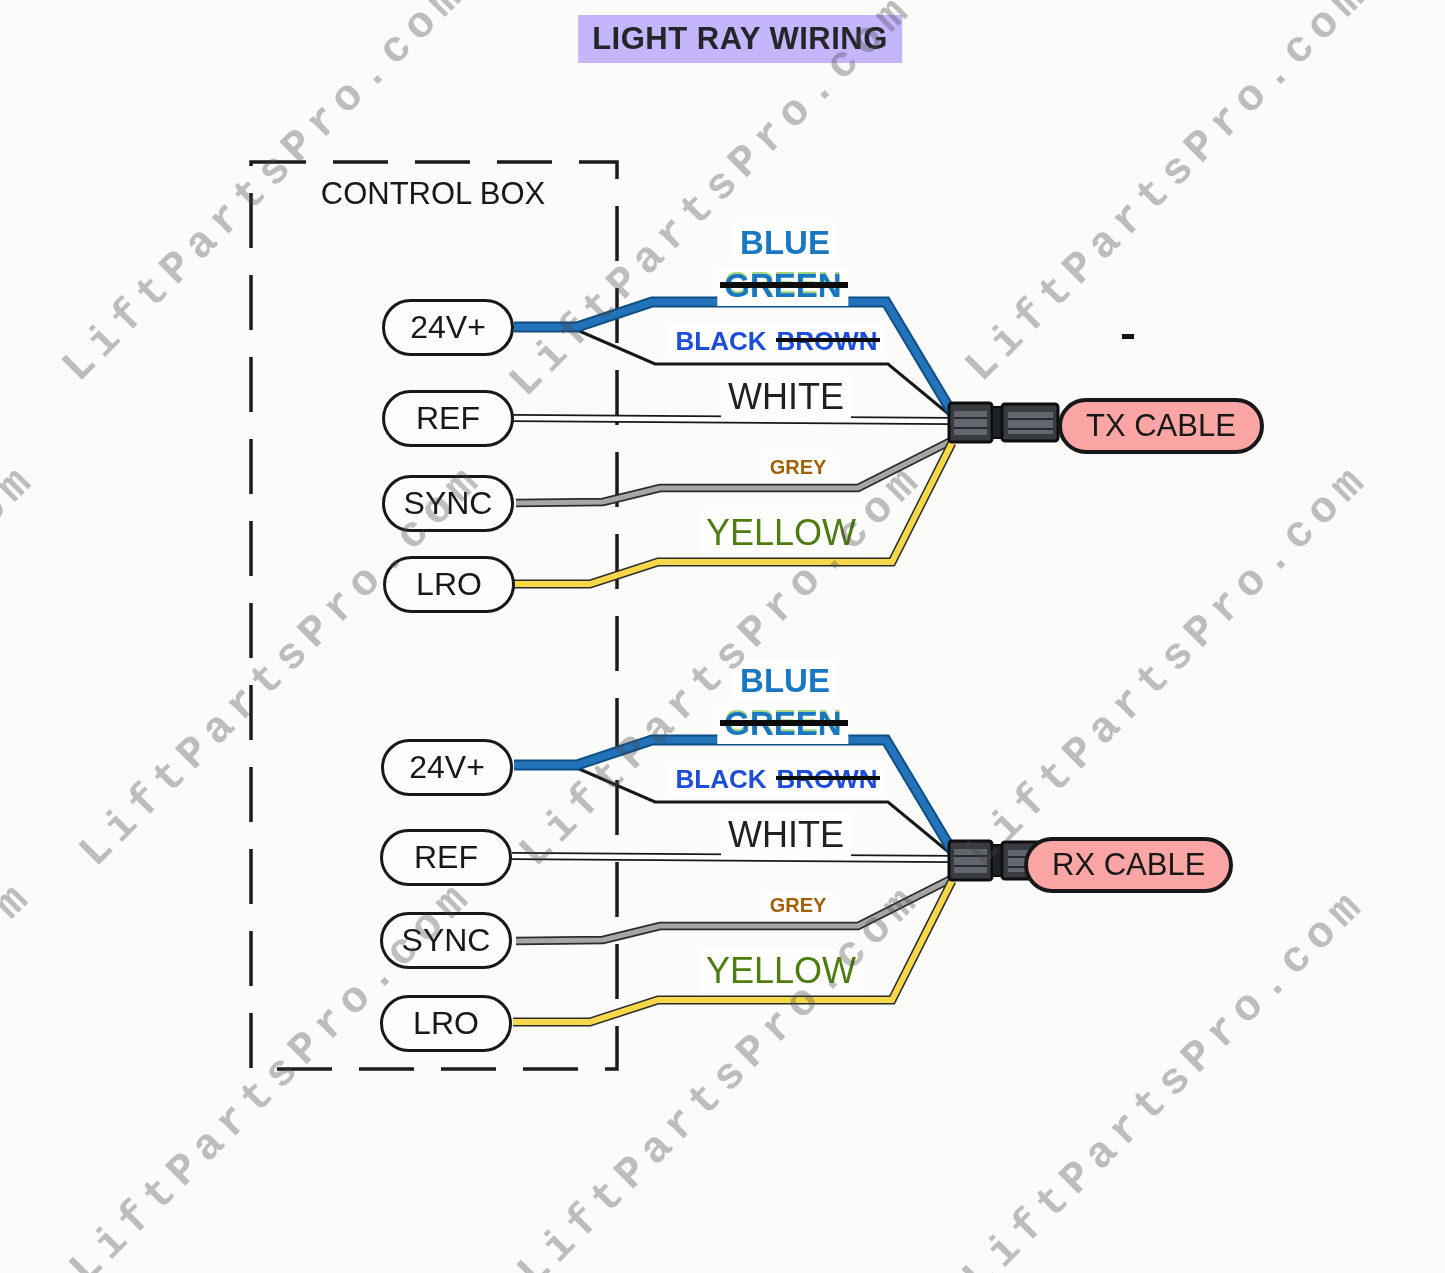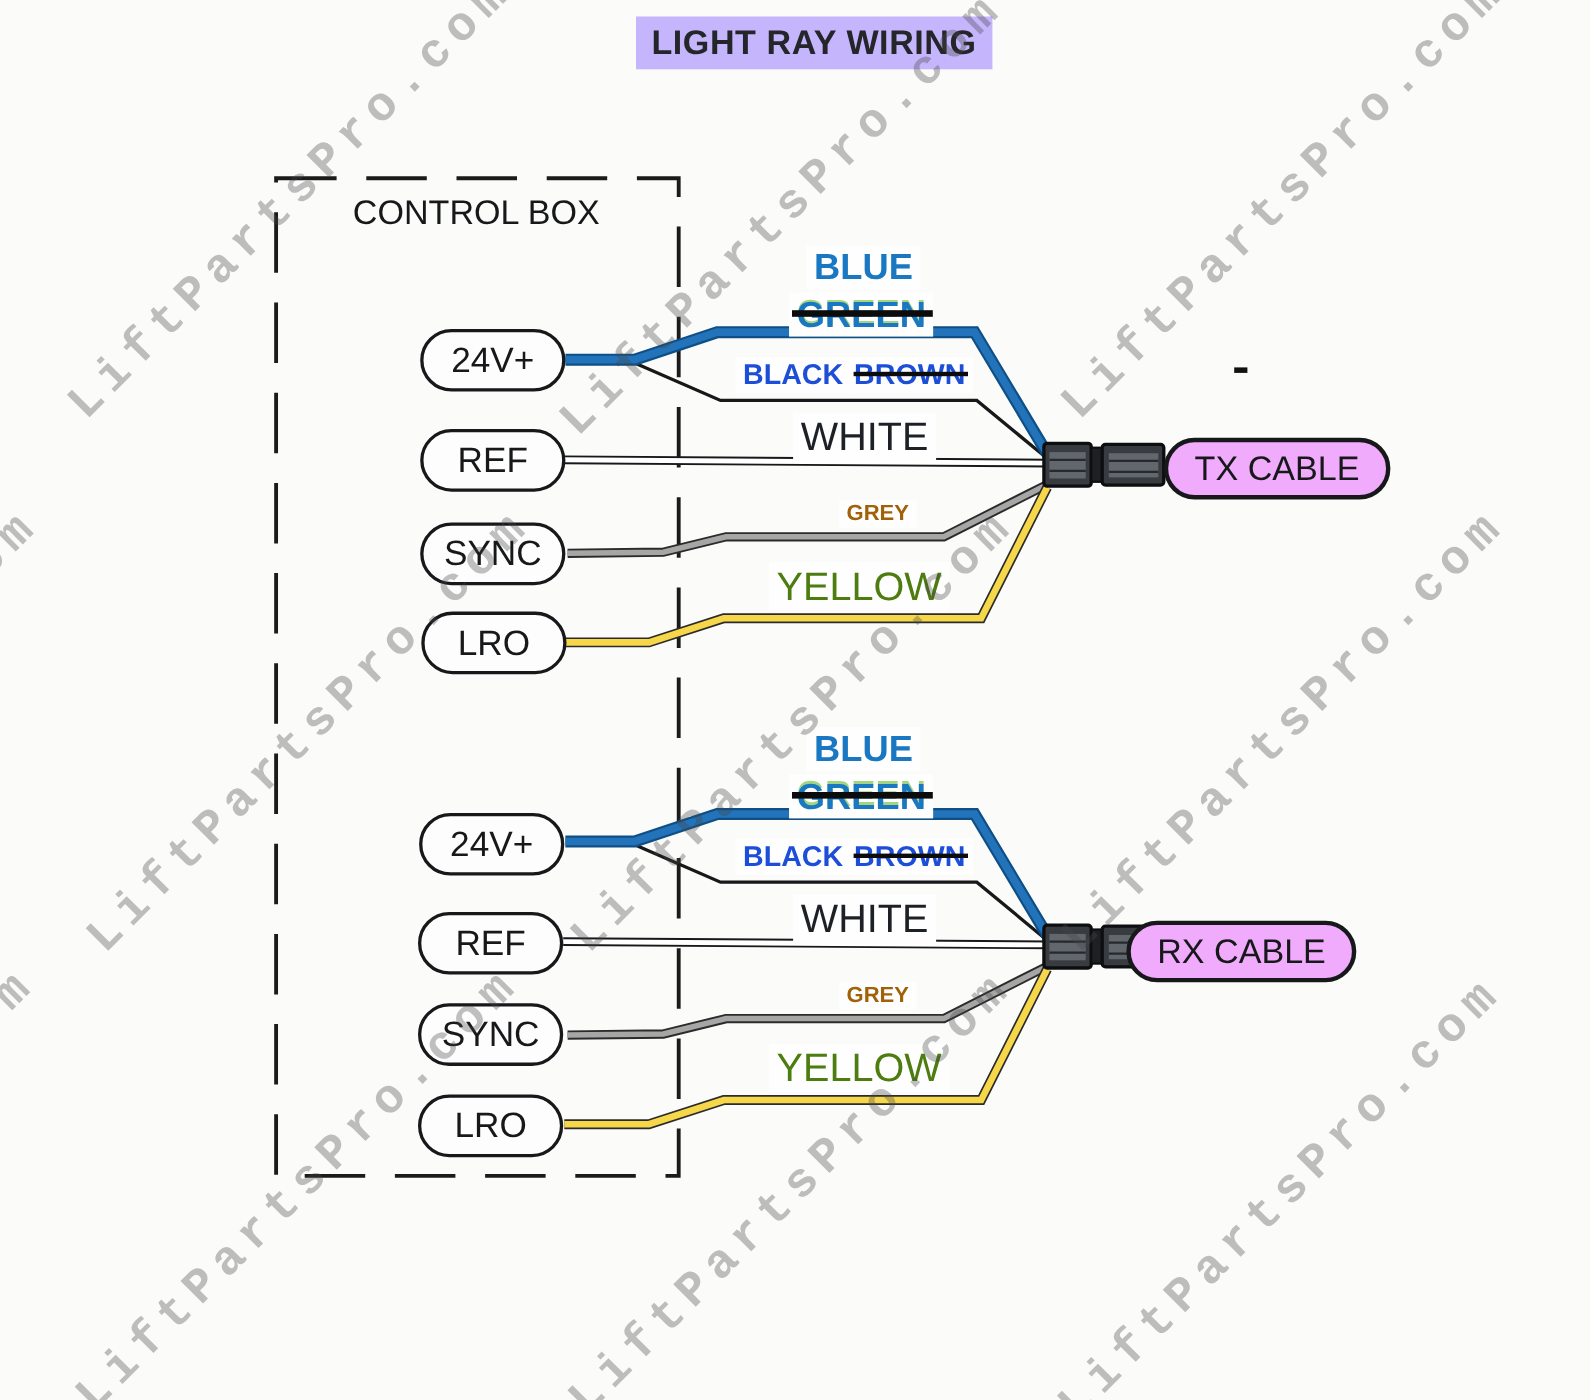--- a/index.html
+++ b/index.html
@@ -20,21 +20,21 @@
   .boxlabel{position:absolute;left:433px;top:172px;transform:translateX(-50%);
             text-align:center;font-size:31px;line-height:44px;color:#17181a;
             white-space:nowrap;z-index:20;}
   
   .term{position:absolute;z-index:30;width:132px;height:57px;box-sizing:border-box;
         border:3px solid #17181a;border-radius:30px;background:#fdfdfd;
         display:flex;align-items:center;justify-content:center;
         font-size:32px;color:#17181a;white-space:nowrap;}
   
   .cable{position:absolute;z-index:30;height:56px;box-sizing:border-box;
-         border:4px solid #17181a;border-radius:28px;background:#f0abfc;
+         border:4px solid #17181a;border-radius:28px;background:#fca5a5;
          display:flex;align-items:center;justify-content:center;
          font-size:31px;color:#17181a;padding:0 24px;white-space:nowrap;}
   
   .lbl{position:absolute;z-index:25;transform:translate(-50%,-50%);
        white-space:nowrap;background:#fefefe;padding:1px 7px;}
   .lbl.c-blue  {font-size:33px;font-weight:bold;color:#1a78c2;}
   .lbl.c-green {font-size:33px;font-weight:bold;color:#1a78c2;
                 text-shadow:0 -2px 0 rgba(110,190,60,.65);}
   .lbl.c-black {font-size:26px;font-weight:bold;color:#1d4ed8;}
   .lbl.c-white {font-size:36px;color:#1d2025;}

